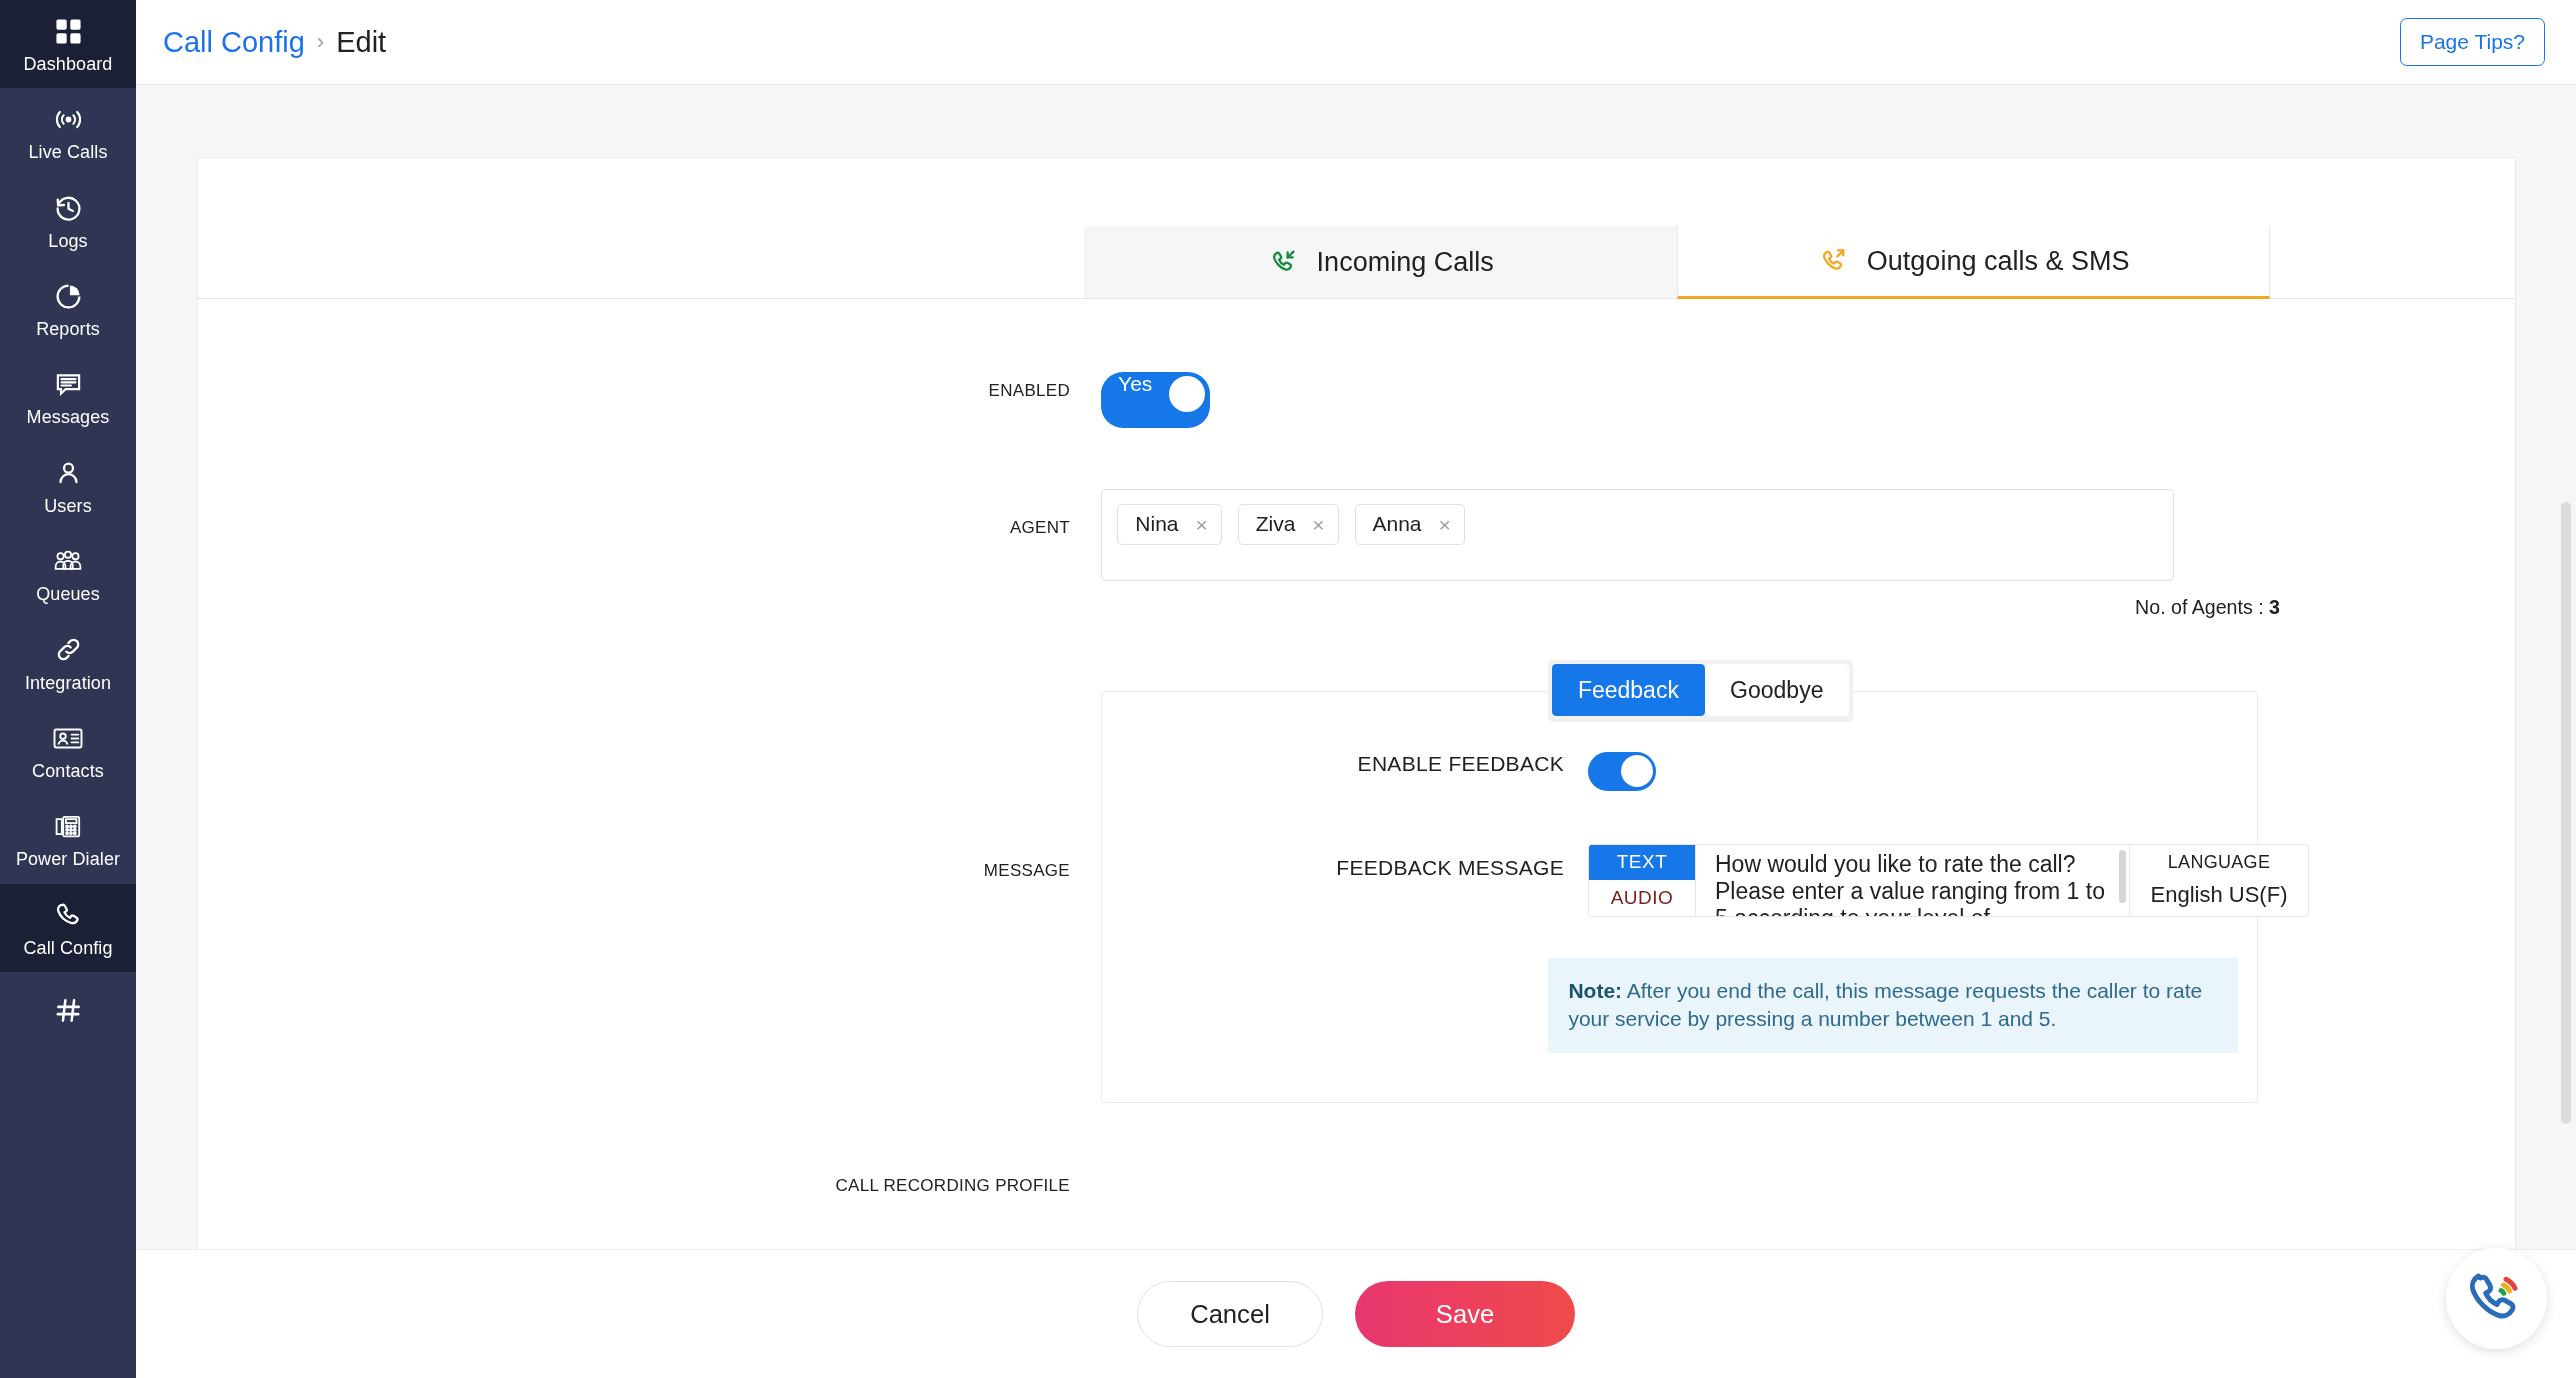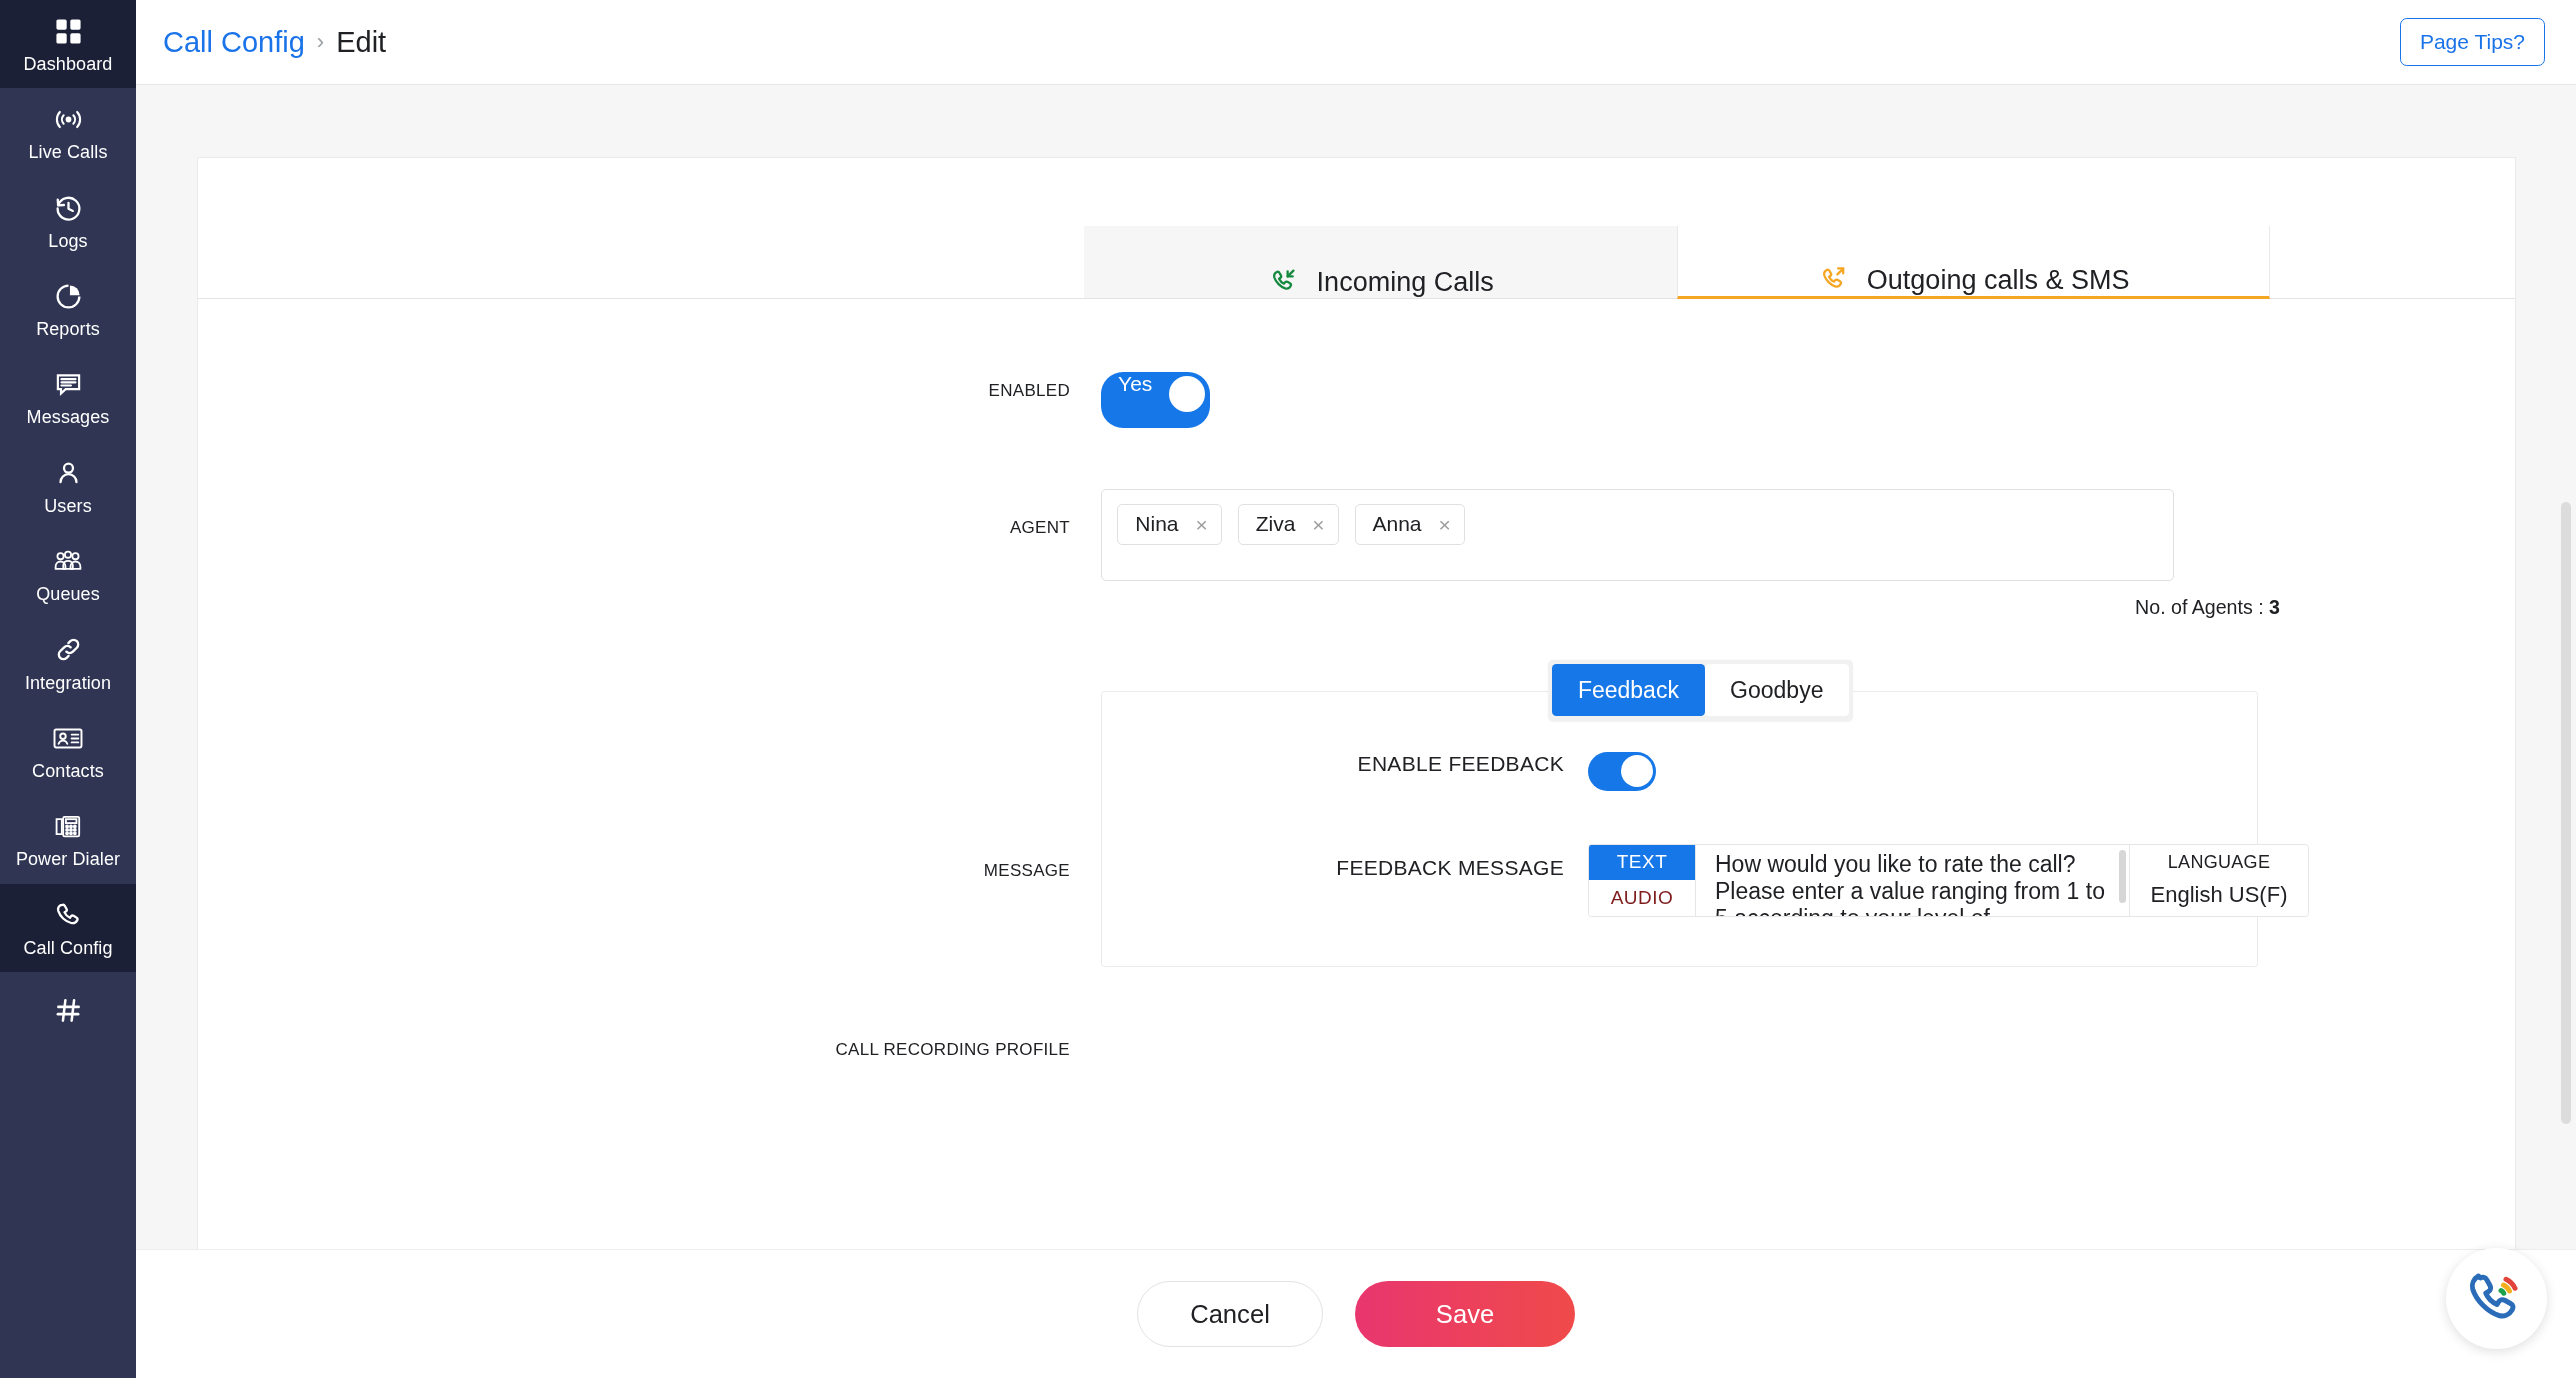--- a/index.html
+++ b/index.html
@@ -52,21 +52,21 @@
     position: absolute; left: 61px; top: 72px;
     width: 2319px; height: 1177px;
     background: #ffffff; border: 0.9px solid #eaeaea;
     overflow: hidden;
   }
 
   
   .tabs { display: flex; width: 100%; height: 73px; margin-top: 68px; }
   .tab-spacer { flex: 0 0 886px; border-bottom: 0.9px solid #e4e4e4; }
   .tab {
-    flex: 0 0 593px; display: flex; align-items: flex-end; justify-content: center;
+    flex: 0 0 593px; display: flex; align-items: center; justify-content: center;
     gap: 15.3px; font-size: 27px; color: #202124; cursor: pointer;
     background: #f6f6f6; border-bottom: 0.9px solid #e4e4e4;
   }
   .tab.active { background: #ffffff; border-bottom: 3.4px solid #f5a623; border-left: 0.9px solid #e8e8e8; border-right: 0.9px solid #e8e8e8; }
   .tab-rest { flex: 1 1 auto; border-bottom: 0.9px solid #e4e4e4; }
   .tab-icon { width: 34px; height: 34px; display: inline-flex; align-items: center; justify-content: center; }
 
   
   .row { display: flex; align-items: flex-start; }
   .row-label {
@@ -456,20 +456,23 @@
                       <div class="msg-sb"></div>
                     </div>
                     <div class="lang-box">
                       <div class="lang-title">LANGUAGE</div>
                       <div class="lang-val">English US(F)</div>
                     </div>
                   </div>
                 </div>
               </div>
 
+              <div class="note">
+                <b>Note:</b><span> After you end the call, this message requests the caller to rate your service by pressing a number between 1 and 5.</span>
+              </div>
 
             </div>
           </div>
         </div>
 
         <div class="row rec-row">
           <div class="row-label">CALL RECORDING PROFILE</div>
         </div>
 
       </div>

